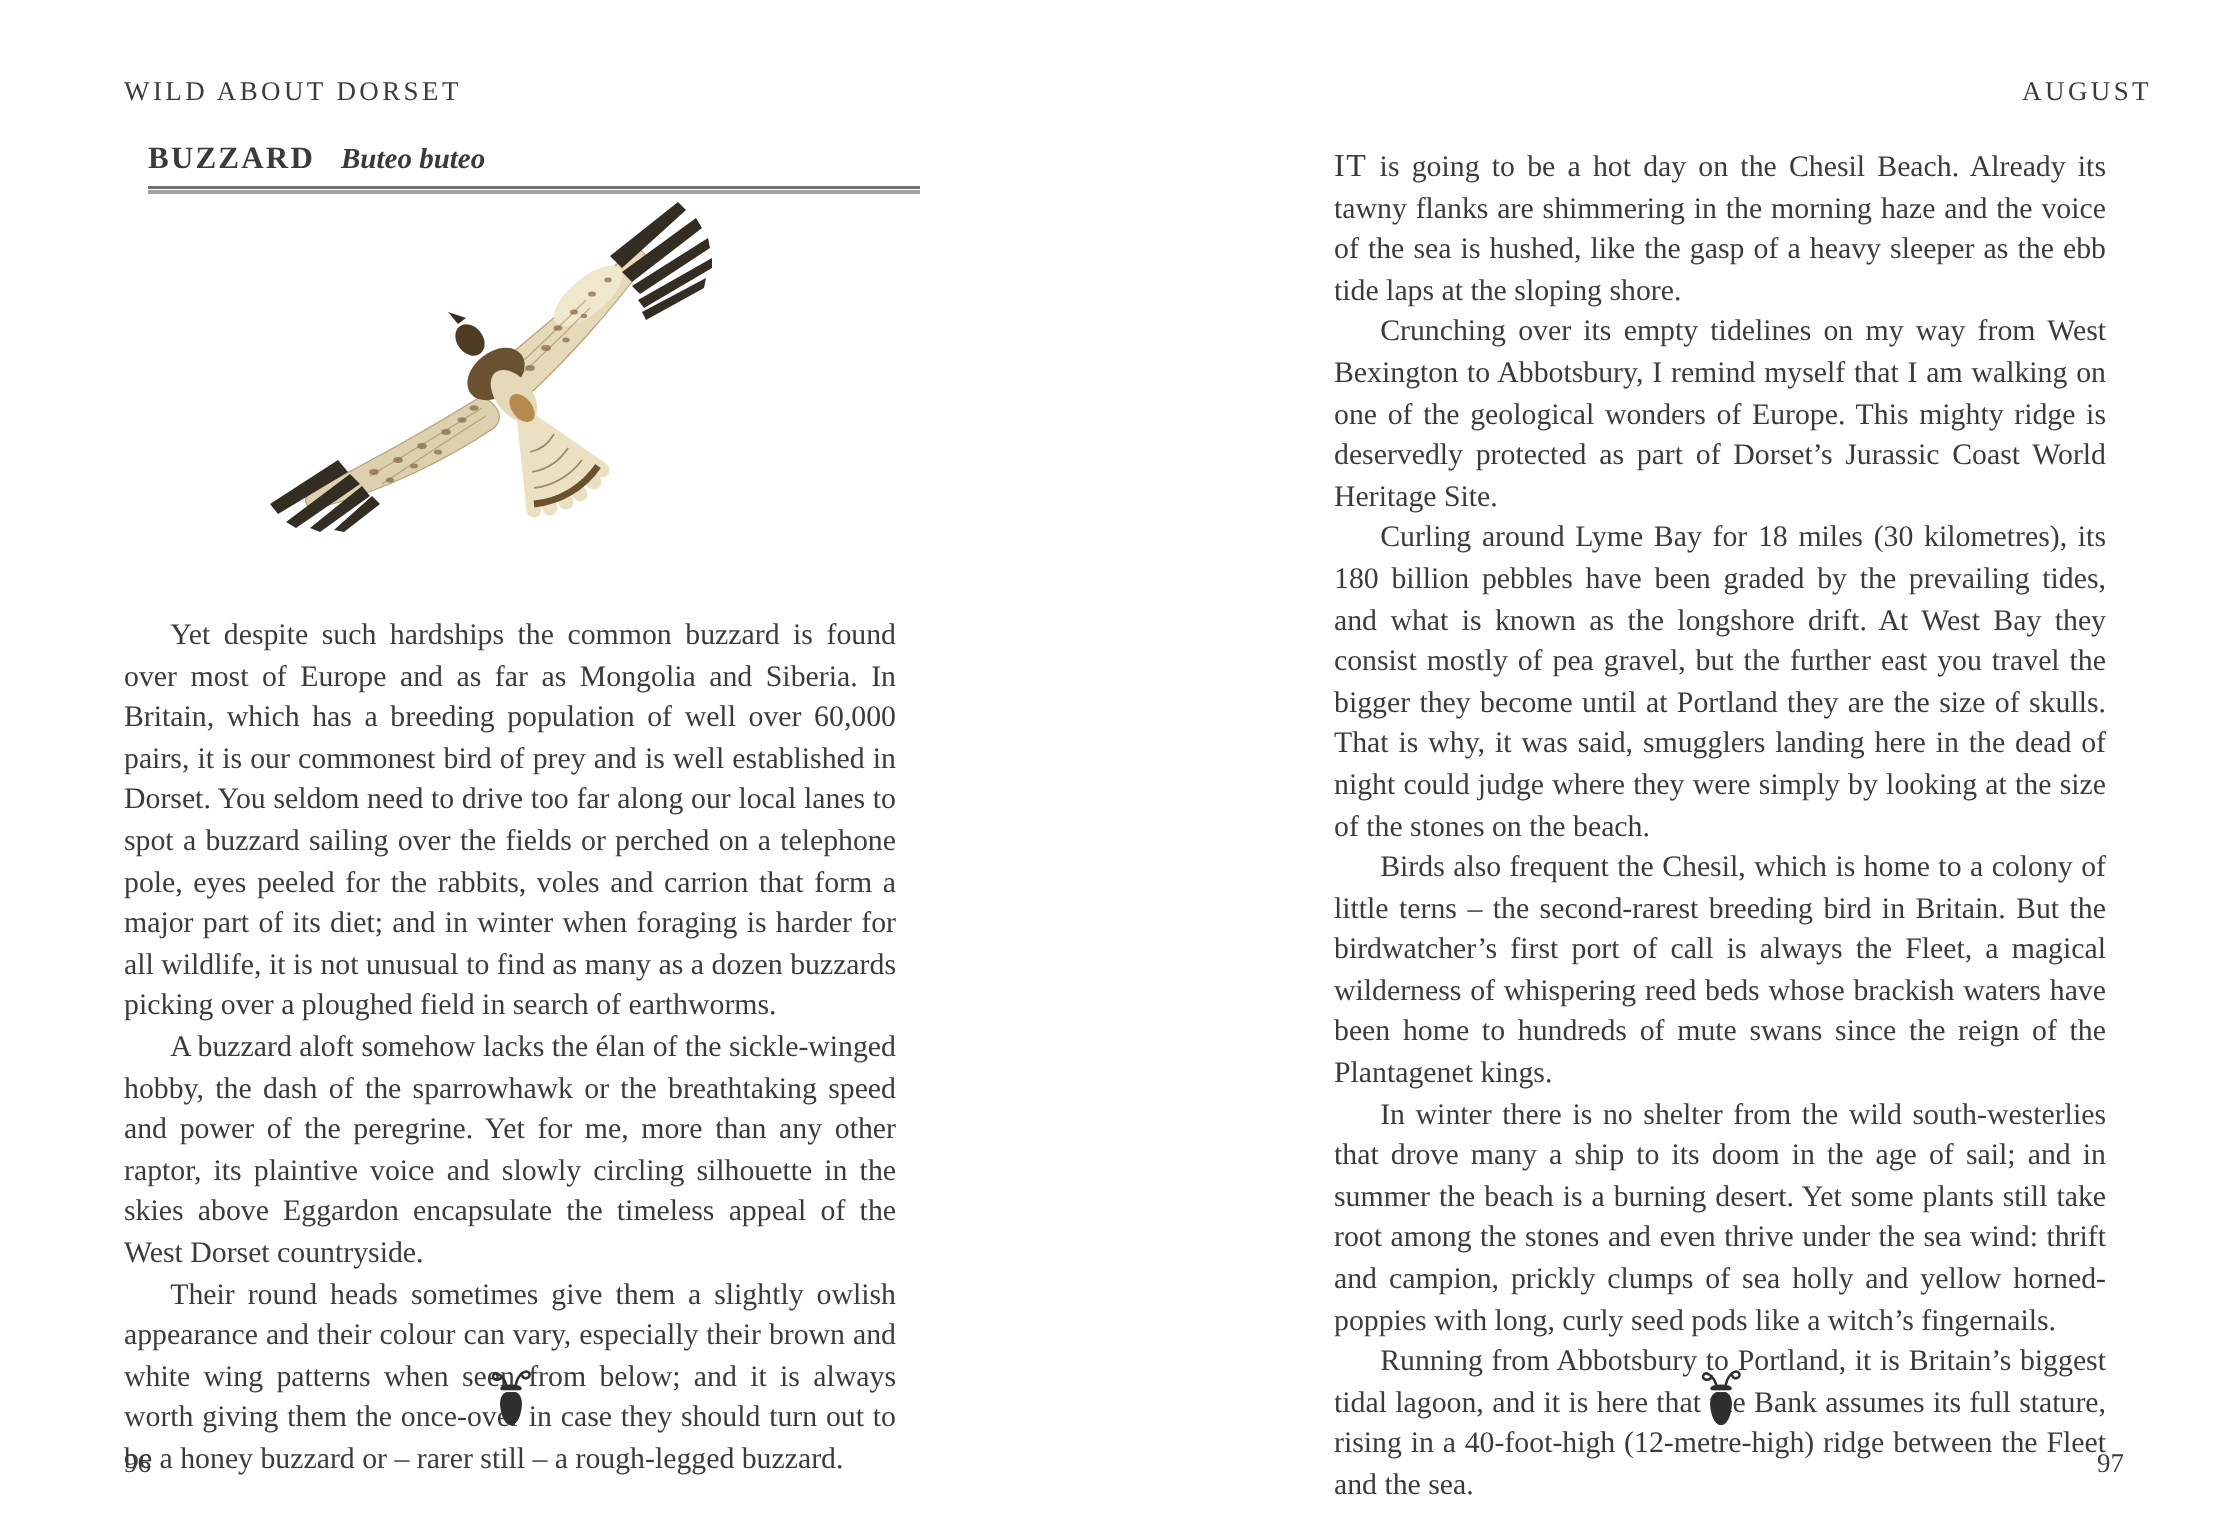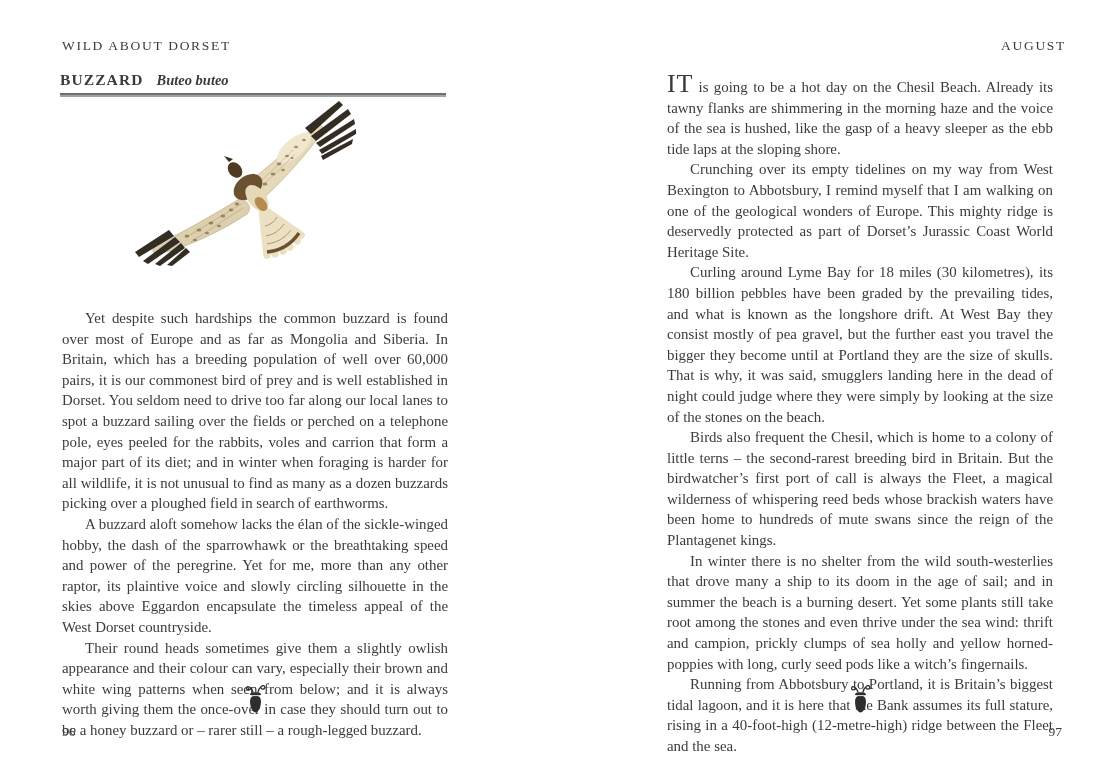--- a/index.html
+++ b/index.html
@@ -12,45 +12,45 @@
     overflow:hidden;
     padding-left:27px;
   }
 
   .runhead{
     position:absolute;top:38px;
     font-size:13.5px;letter-spacing:1.7px;
     color:#3b3b3b;white-space:nowrap;
   }
   #left-runhead{left:62px;}
-  #right-runhead{right:79px;text-align:right;}
+  #right-runhead{right:69px;text-align:right;}
 
   #section-heading{
-    position:absolute;left:60px;top:71px;width:386px;
+    position:absolute;left:74px;top:71px;width:386px;
   }
   .heading-line{white-space:nowrap;}
   .heading-title{font-weight:bold;font-size:15.5px;letter-spacing:1.1px;}
   .heading-species{font-weight:bold;font-style:italic;font-size:14.5px;margin-left:9px;}
   .heading-rule{
     margin-top:4px;height:4px;
     background:linear-gradient(#6f6f6f 40%, #ffffff 40%, #ffffff 55%, #a3a3a3 55%);
   }
 
   #illustration{
     position:absolute;left:62px;top:96px;width:386px;height:172px;
     display:flex;align-items:center;justify-content:center;
   }
 
   .bodytext{position:absolute;width:386px;text-align:justify;
     font-size:14.9px;line-height:20.6px;color:#3b3b3b;}
   #left-body{left:62px;top:280px;margin-top:28px;}
   #right-body{left:667px;top:74px;}
   .bodytext p{margin:0;text-indent:1.55em;}
   .bodytext p.noindent{text-indent:0;}
-  .leadword{font-size:26px;letter-spacing:0.8px;}
+  .leadword{font-size:16px;letter-spacing:0.8px;}
 
   .ornament{
     position:absolute;top:682px;width:386px;height:32px;
     display:flex;align-items:center;justify-content:center;
   }
   #left-ornament{left:62px;}
   #right-ornament{left:667px;}
 
   .pagenum{position:absolute;top:724px;font-size:13.5px;color:#3b3b3b;}
   #left-pagenum{left:62px;}

